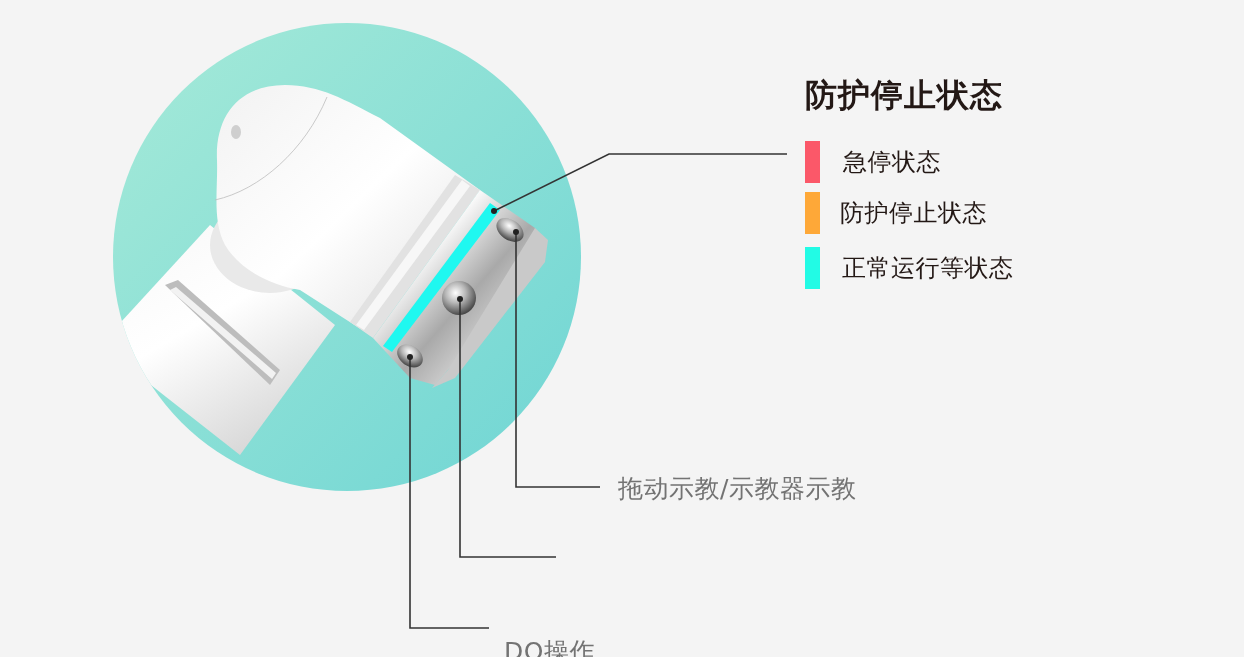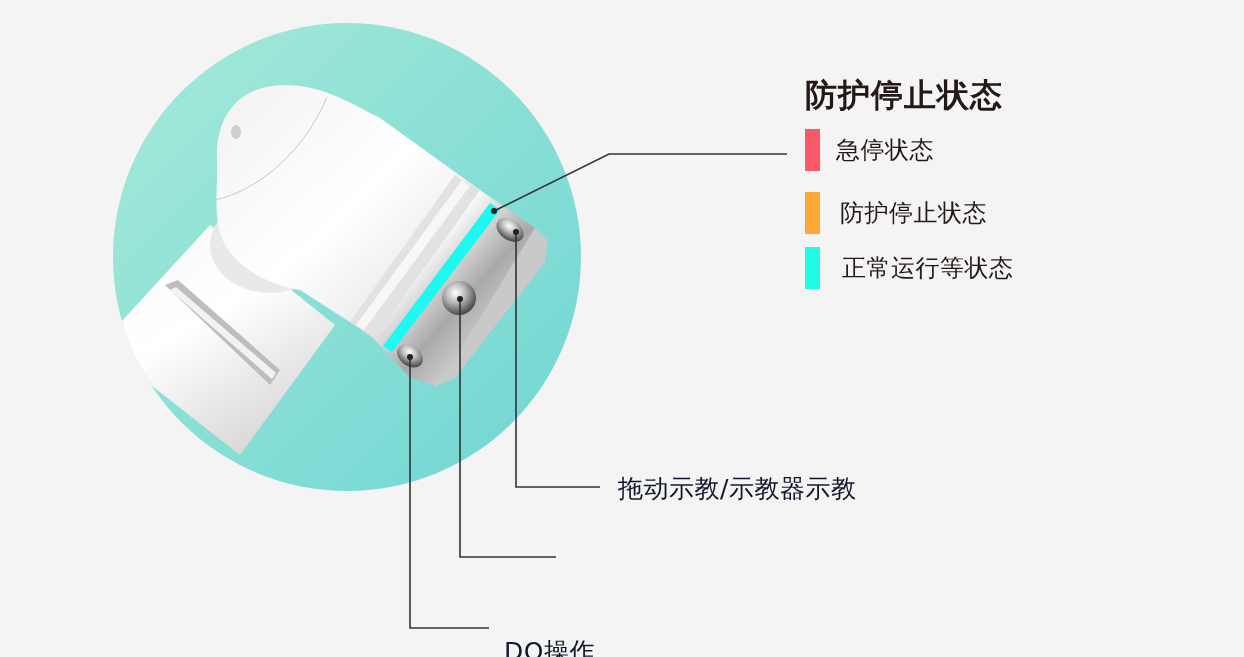--- a/index.html
+++ b/index.html
@@ -13,21 +13,21 @@
   .illustration { position: absolute; left: 0; top: 0; }
   .legend-title {
     position: absolute; left: 805px; top: 74px;
     font-size: 32px; font-weight: bold; color: #231815; letter-spacing: 1px;
     white-space: nowrap;
   }
   .legend-item { position: absolute; left: 805px; height: 42px; display: flex; align-items: center; }
   .legend-swatch { width: 15px; height: 42px; }
   .legend-label { font-size: 24px; color: #231815; margin-left: 16px; white-space: nowrap; letter-spacing: 0.5px; }
   .callout-label {
-    position: absolute; font-size: 25px; color: #0f172a; white-space: nowrap; letter-spacing: 0.5px;
+    position: absolute; font-size: 25px; color: #737373; white-space: nowrap; letter-spacing: 0.5px;
   }
 </style>
 </head>
 <body>
 
 <div class="stage">
 
   <svg class="illustration" width="1244" height="657" viewBox="0 0 1244 657" xmlns="http://www.w3.org/2000/svg">
     <defs>
       <linearGradient id="circGrad" x1="0" y1="0" x2="1" y2="1">
@@ -108,21 +108,21 @@
     <g fill="#222222">
       <circle cx="494" cy="211" r="3"></circle>
       <circle cx="516" cy="232" r="3"></circle>
       <circle cx="460" cy="299" r="3"></circle>
       <circle cx="410" cy="357" r="3"></circle>
     </g>
   </svg>
 
   <div class="legend-title">防护停止状态</div>
 
-  <div class="legend-item" style="top:129px;">
+  <div class="legend-item" style="top:141px;gap:7px;">
     <div class="legend-swatch" style="background:#fb5869;"></div>
     <span class="legend-label">急停状态</span>
   </div>
   <div class="legend-item" style="top:192px;">
     <div class="legend-swatch" style="background:#fea838;"></div>
     <span class="legend-label" style="margin-left:20px;">防护停止状态</span>
   </div>
   <div class="legend-item" style="top:247px;">
     <div class="legend-swatch" style="background:#22fbe5;"></div>
     <span class="legend-label" style="margin-left:22px;text-align:center;">正常运行等状态</span>

